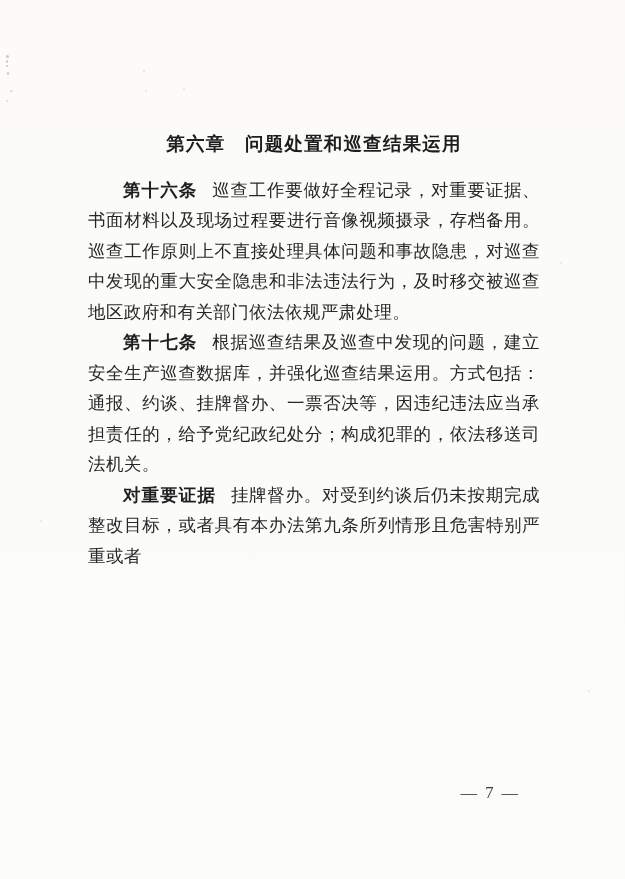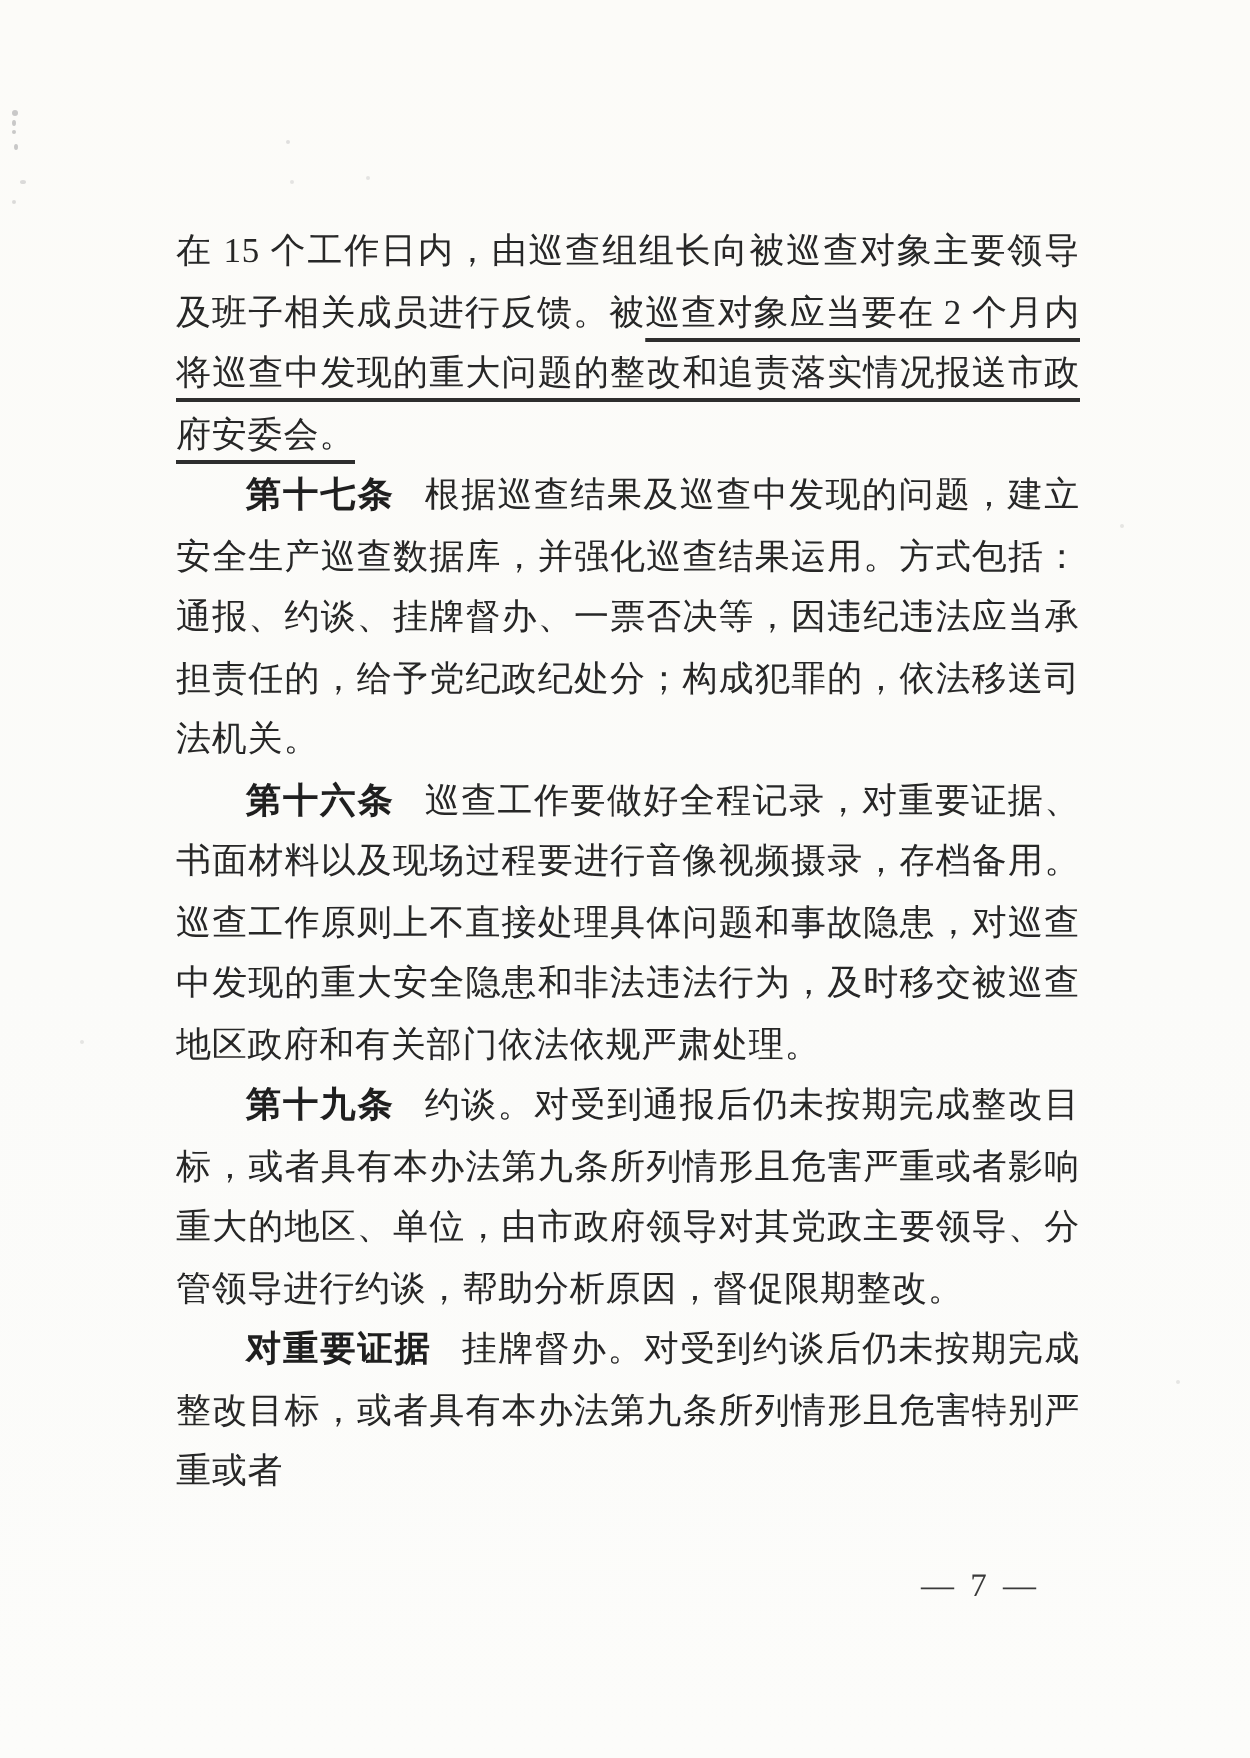--- a/index.html
+++ b/index.html
@@ -106,29 +106,28 @@
     <span class="speck s7"></span>
     <span class="speck s8"></span>
     <span class="speck s9"></span>
     <span class="speck s10"></span>
     <span class="speck s11"></span>
     <span class="speck s12"></span>
   </div>
 
   <div class="text-block">
 
-    <p class="para"><span>在 15 个工作日内，由巡查组组长向被巡查对象主要领导及班子相关成员进行反馈。被</span><span class="underlined">巡查对象应当要在 2 个月内将巡查中发现的重大问题的整改和追责落实情况报送市政府安委会。</span></p>
 
+    <h2 class="chapter-heading">第六章　问题处置和巡查结果运用</h2>
+
+    <p class="para article-para"><span class="art-num">第十六条</span><span>巡查工作要做好全程记录，对重要证据、书面材料以及现场过程要进行音像视频摄录，存档备用。巡查工作原则上不直接处理具体问题和事故隐患，对巡查中发现的重大安全隐患和非法违法行为，及时移交被巡查地区政府和有关部门依法依规严肃处理。</span></p>
 
     <p class="para article-para"><span class="art-num">第十七条</span><span>根据巡查结果及巡查中发现的问题，建立安全生产巡查数据库，并强化巡查结果运用。方式包括：通报、约谈、挂牌督办、一票否决等，因违纪违法应当承担责任的，给予党纪政纪处分；构成犯罪的，依法移送司法机关。</span></p>
 
-    <p class="para article-para"><span class="art-num">第十六条</span><span>巡查工作要做好全程记录，对重要证据、书面材料以及现场过程要进行音像视频摄录，存档备用。巡查工作原则上不直接处理具体问题和事故隐患，对巡查中发现的重大安全隐患和非法违法行为，及时移交被巡查地区政府和有关部门依法依规严肃处理。</span></p>
 
-
-    <p class="para article-para"><span class="art-num">第十九条</span><span>约谈。对受到通报后仍未按期完成整改目标，或者具有本办法第九条所列情形且危害严重或者影响重大的地区、单位，由市政府领导对其党政主要领导、分管领导进行约谈，帮助分析原因，督促限期整改。</span></p>
 
     <p class="para article-para"><span class="art-num">对重要证据</span><span>挂牌督办。对受到约谈后仍未按期完成整改目标，或者具有本办法第九条所列情形且危害特别严重或者</span></p>
 
   </div>
 
   <div class="page-number">— 7 —</div>
 
 </div>
 
 </body></html>

